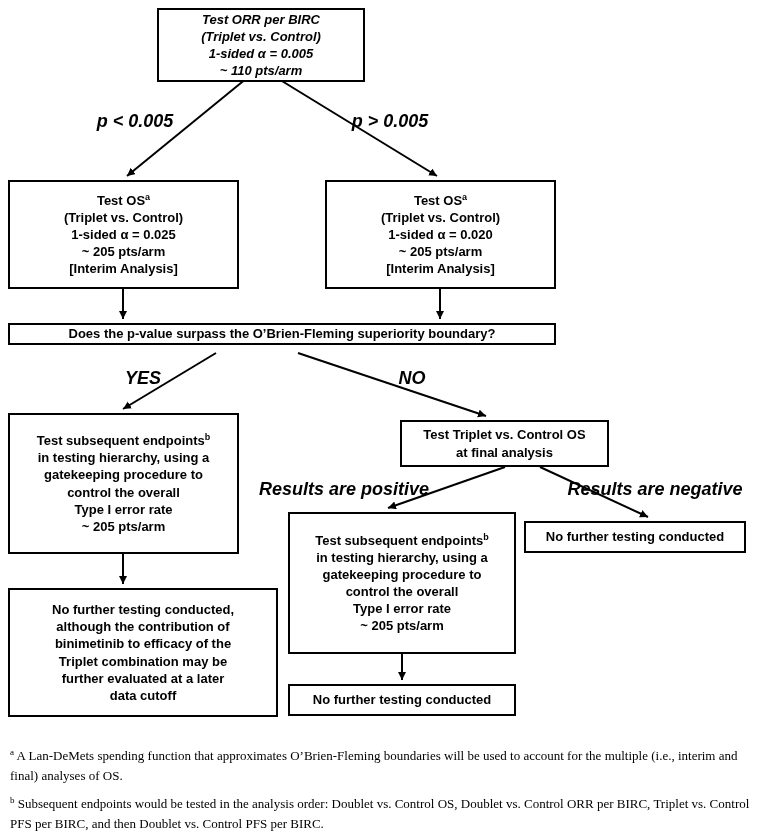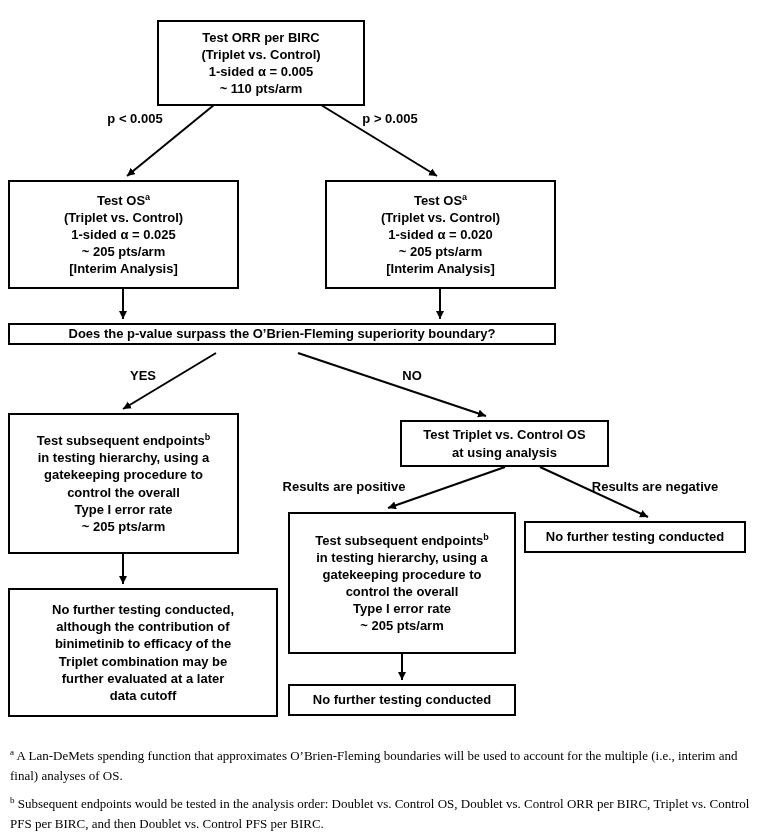--- a/index.html
+++ b/index.html
@@ -8,21 +8,21 @@
     color: #000; font-family: "Liberation Sans", sans-serif; overflow: hidden;
   }
   .box {
     position: absolute; border: 2px solid #000; background: #fff;
     display: flex; flex-direction: column; justify-content: center; align-items: center;
     text-align: center; font-weight: bold; font-size: 13px; line-height: 1.32;
     padding: 2px 5px; box-sizing: border-box;
   }
   .edge-label {
     position: absolute; transform: translateX(-50%);
-    font-weight: bold; font-size: 13px; white-space: nowrap;
+    font-weight: bold; font-size: 18px; white-space: nowrap; font-style: italic;
   }
   .arrows { position: absolute; left: 0; top: 0; width: 765px; height: 835px; pointer-events: none; }
   sup { font-size: 9px; vertical-align: super; line-height: 0; }
   .footnotes {
     position: absolute; left: 10px; top: 746px; width: 742px;
     font-family: "Liberation Serif", serif; font-size: 13px; line-height: 1.5;
     font-weight: normal; color: #000;
   }
   .footnote { margin: 0 0 9px 0; }
 </style>
@@ -42,21 +42,21 @@
     <line x1="123" y1="289" x2="123" y2="319" stroke="#000" stroke-width="2" marker-end="url(#ah)"></line>
     <line x1="440" y1="289" x2="440" y2="319" stroke="#000" stroke-width="2" marker-end="url(#ah)"></line>
     <line x1="216" y1="353" x2="123" y2="409" stroke="#000" stroke-width="2" marker-end="url(#ah)"></line>
     <line x1="298" y1="353" x2="486" y2="416" stroke="#000" stroke-width="2" marker-end="url(#ah)"></line>
     <line x1="505" y1="467" x2="388" y2="508" stroke="#000" stroke-width="2" marker-end="url(#ah)"></line>
     <line x1="540" y1="467" x2="648" y2="517" stroke="#000" stroke-width="2" marker-end="url(#ah)"></line>
     <line x1="123" y1="554" x2="123" y2="584" stroke="#000" stroke-width="2" marker-end="url(#ah)"></line>
     <line x1="402" y1="654" x2="402" y2="680" stroke="#000" stroke-width="2" marker-end="url(#ah)"></line>
   </svg>
 
-  <div class="box" style="left:157px; top:20px; width:208px; height:86px;">
+  <div class="box" style="left:157px; top:8px; width:208px; height:74px;font-style:italic;">
     <div>Test ORR per BIRC</div>
     <div>(Triplet vs. Control)</div>
     <div>1-sided α = 0.005</div>
     <div>~ 110 pts/arm</div>
   </div>
 
   <div class="edge-label" style="left:135px; top:111px;">p &lt; 0.005</div>
   <div class="edge-label" style="left:390px; top:111px;">p &gt; 0.005</div>
 
   <div class="box" style="left:8px; top:180px; width:231px; height:109px;">
@@ -86,21 +86,21 @@
     <div><span>Test subsequent endpoints</span><sup>b</sup></div>
     <div>in testing hierarchy, using a</div>
     <div>gatekeeping procedure to</div>
     <div>control the overall</div>
     <div>Type I error rate</div>
     <div>~ 205 pts/arm</div>
   </div>
 
   <div class="box" style="left:400px; top:420px; width:209px; height:47px;">
     <div>Test Triplet vs. Control OS</div>
-    <div>at using analysis</div>
+    <div>at final analysis</div>
   </div>
 
   <div class="edge-label" style="left:344px; top:479px;">Results are positive</div>
   <div class="edge-label" style="left:655px; top:479px;">Results are negative</div>
 
   <div class="box" style="left:288px; top:512px; width:228px; height:142px;">
     <div><span>Test subsequent endpoints</span><sup>b</sup></div>
     <div>in testing hierarchy, using a</div>
     <div>gatekeeping procedure to</div>
     <div>control the overall</div>

